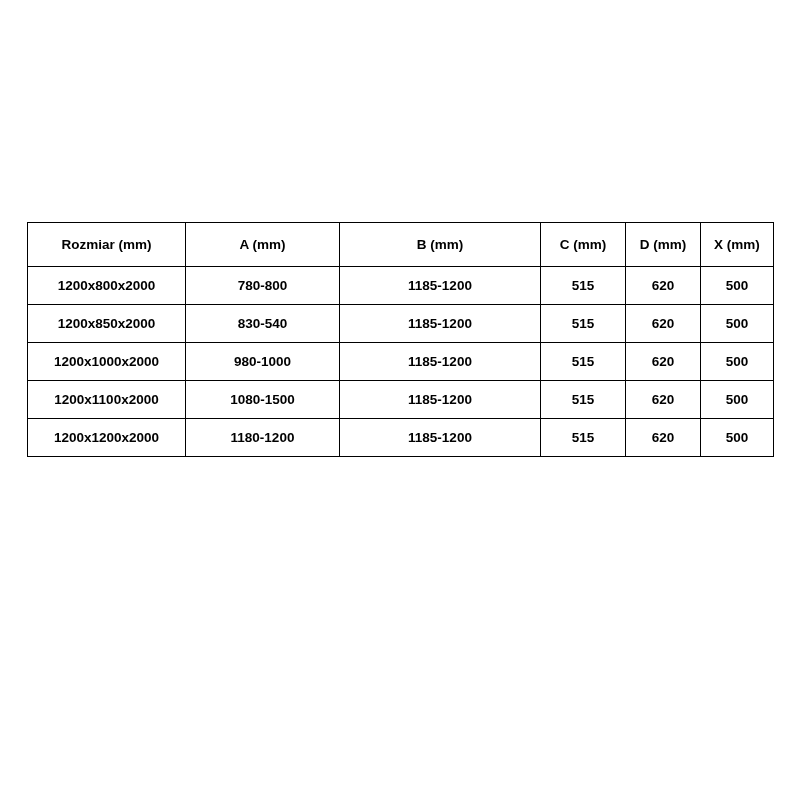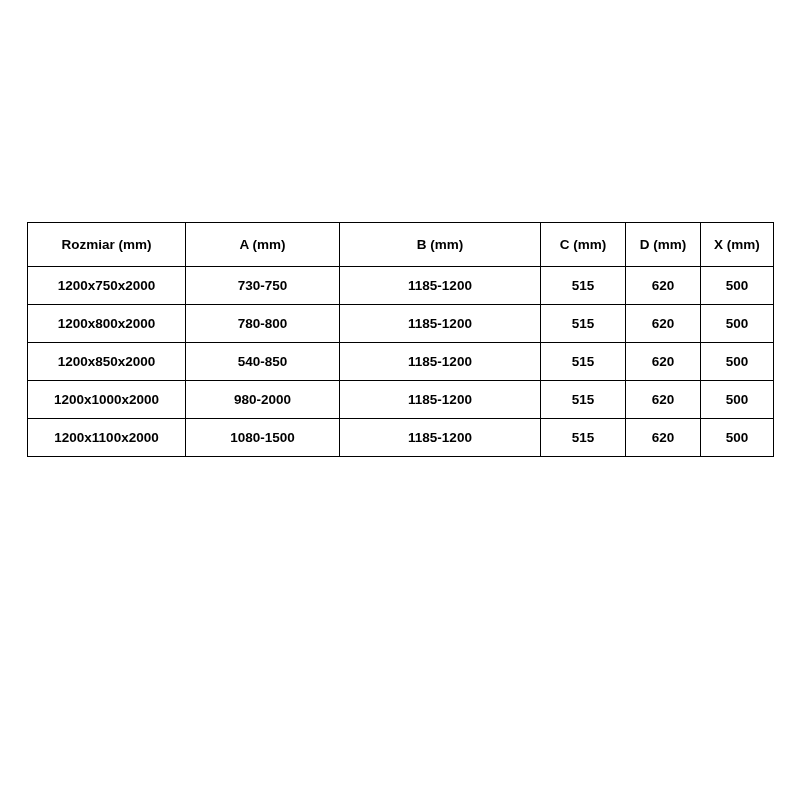--- a/index.html
+++ b/index.html
@@ -65,54 +65,54 @@
         <th>Rozmiar (mm)</th>
         <th>A (mm)</th>
         <th>B (mm)</th>
         <th>C (mm)</th>
         <th>D (mm)</th>
         <th>X (mm)</th>
       </tr>
     </thead>
     <tbody>
       <tr>
-        <td>1200x750x2000</td>
-        <td>730-750</td>
-        <td>1185-1200</td>
-        <td>515</td>
-        <td>620</td>
-        <td>500</td>
-      </tr>
-      <tr>
         <td>1200x800x2000</td>
         <td>780-800</td>
         <td>1185-1200</td>
         <td>515</td>
         <td>620</td>
         <td>500</td>
       </tr>
       <tr>
         <td>1200x850x2000</td>
-        <td>540-850</td>
+        <td>830-540</td>
         <td>1185-1200</td>
         <td>515</td>
         <td>620</td>
         <td>500</td>
       </tr>
       <tr>
         <td>1200x1000x2000</td>
-        <td>980-2000</td>
+        <td>980-1000</td>
         <td>1185-1200</td>
         <td>515</td>
         <td>620</td>
         <td>500</td>
       </tr>
       <tr>
         <td>1200x1100x2000</td>
         <td>1080-1500</td>
         <td>1185-1200</td>
         <td>515</td>
         <td>620</td>
         <td>500</td>
       </tr>
+      <tr>
+        <td>1200x1200x2000</td>
+        <td>1180-1200</td>
+        <td>1185-1200</td>
+        <td>515</td>
+        <td>620</td>
+        <td>500</td>
+      </tr>
     </tbody>
   </table>
 </div>
 
 </body></html>

